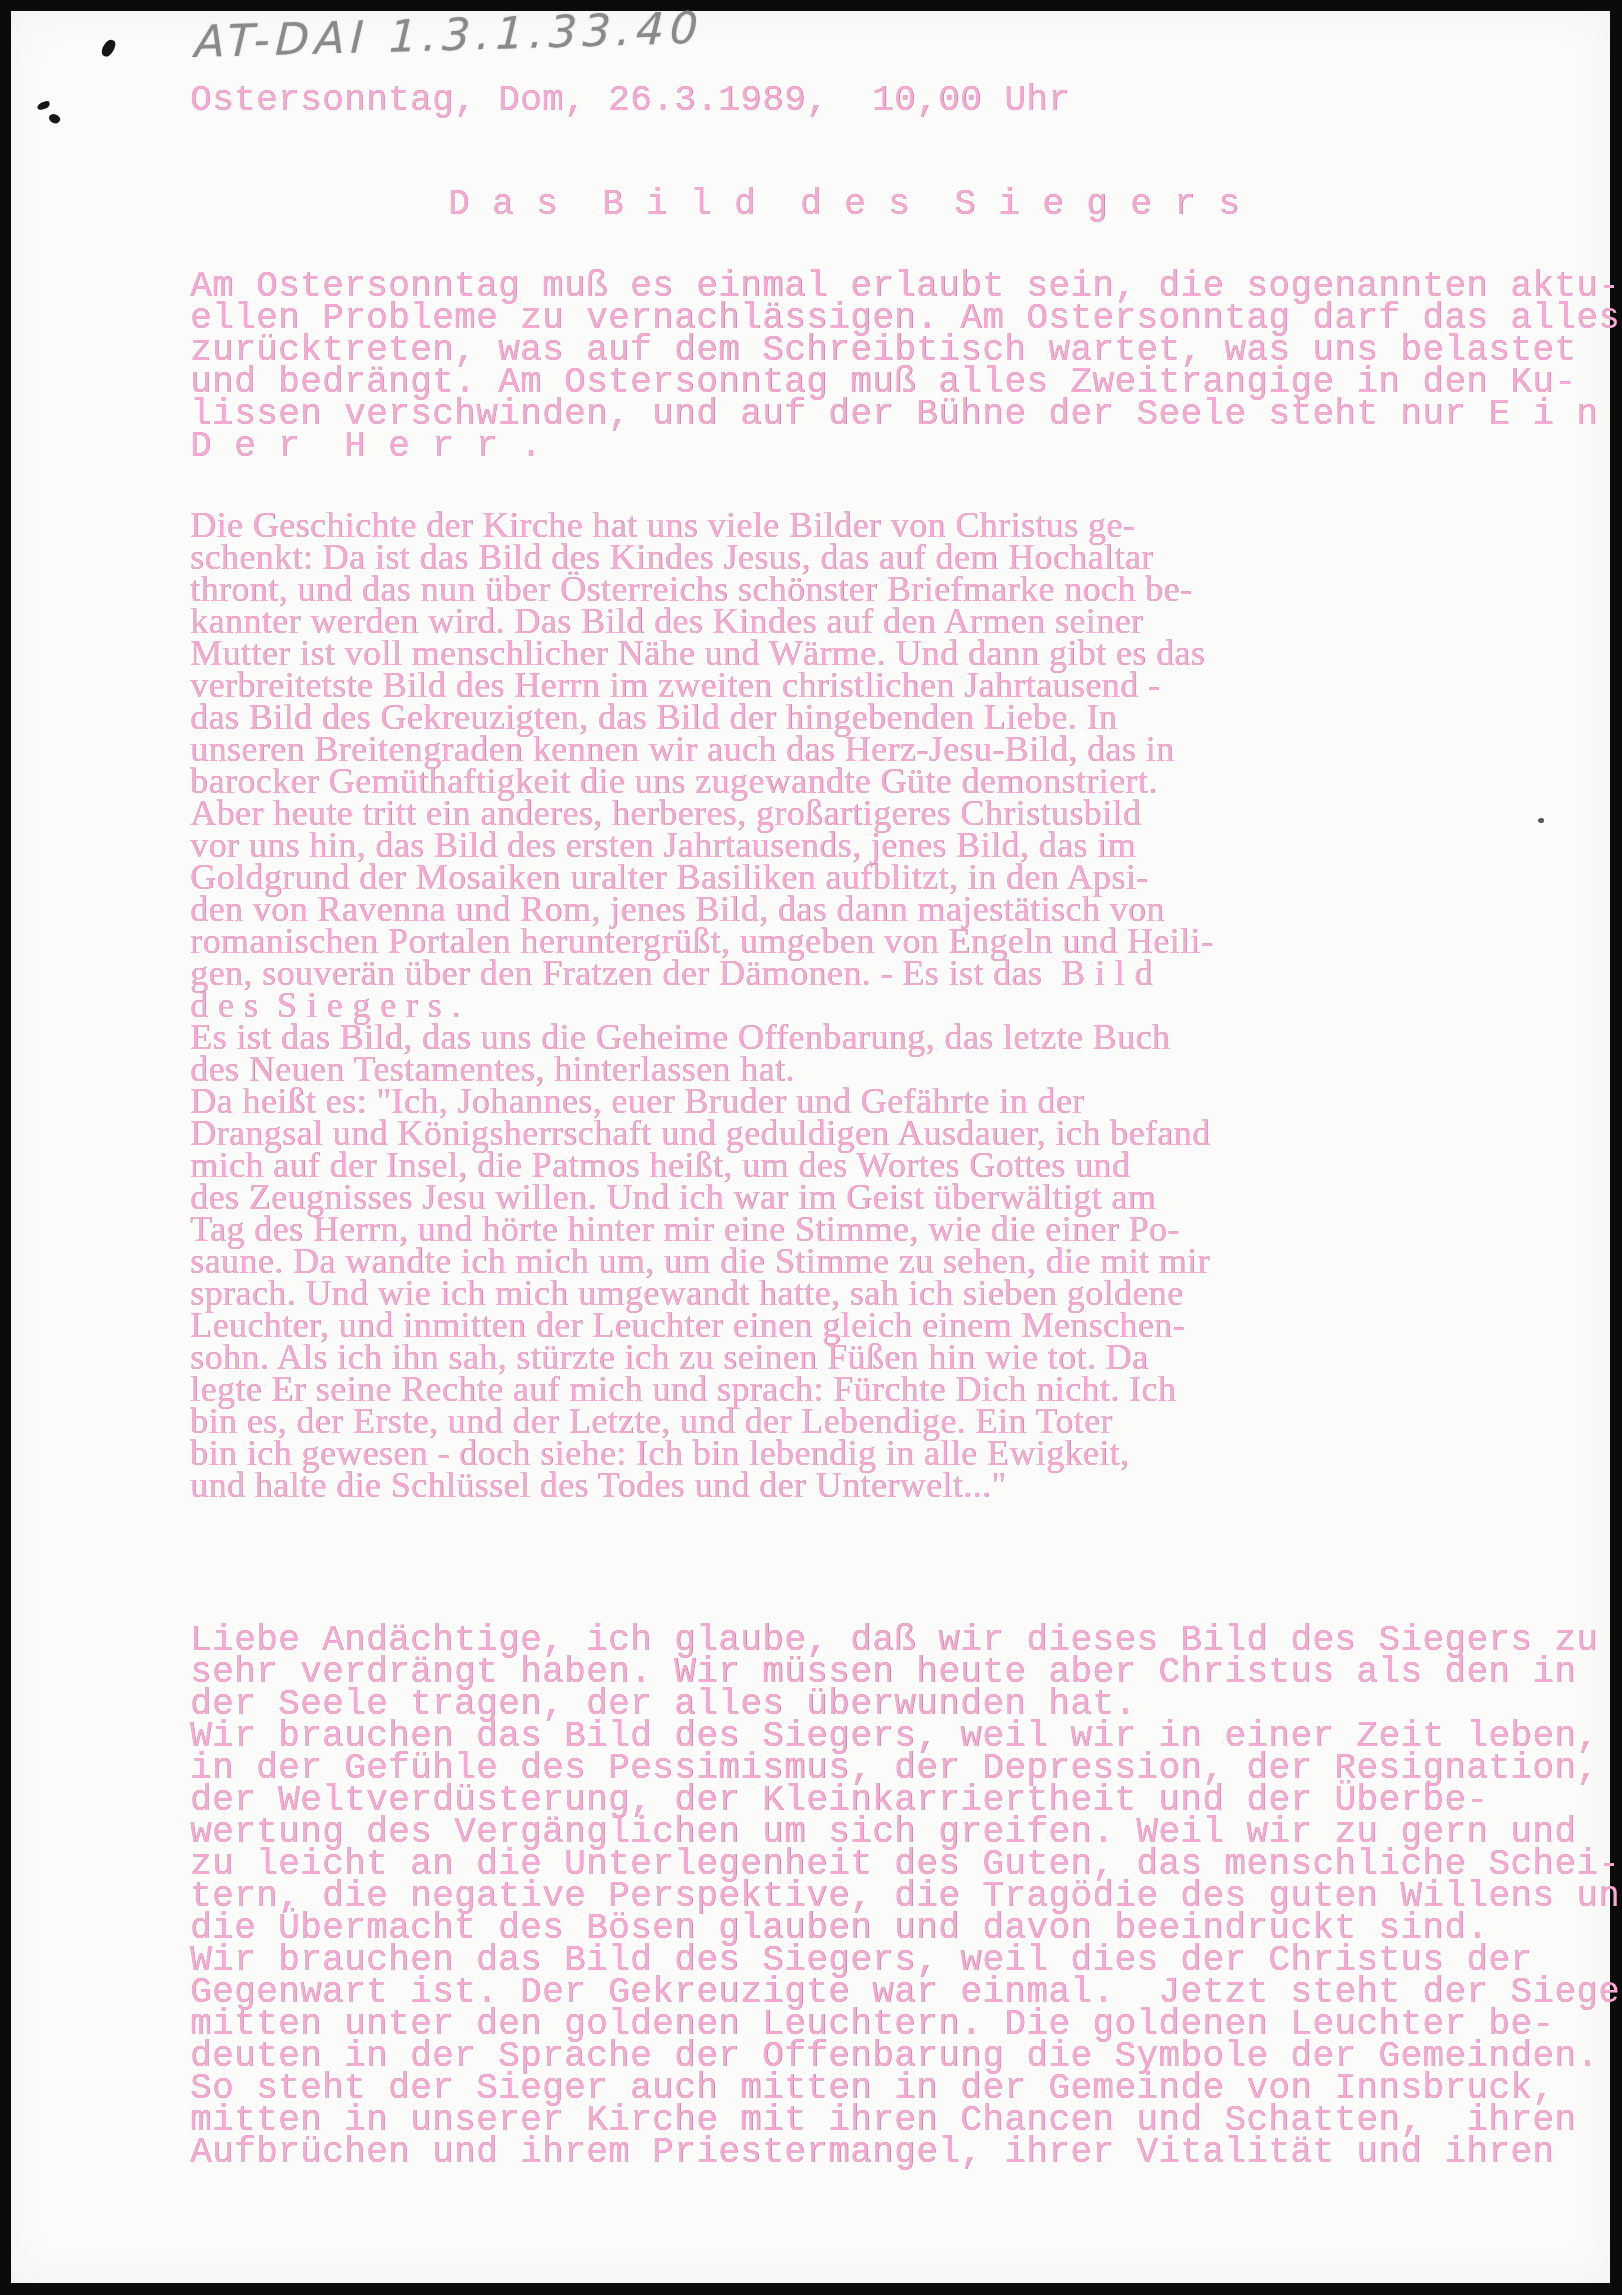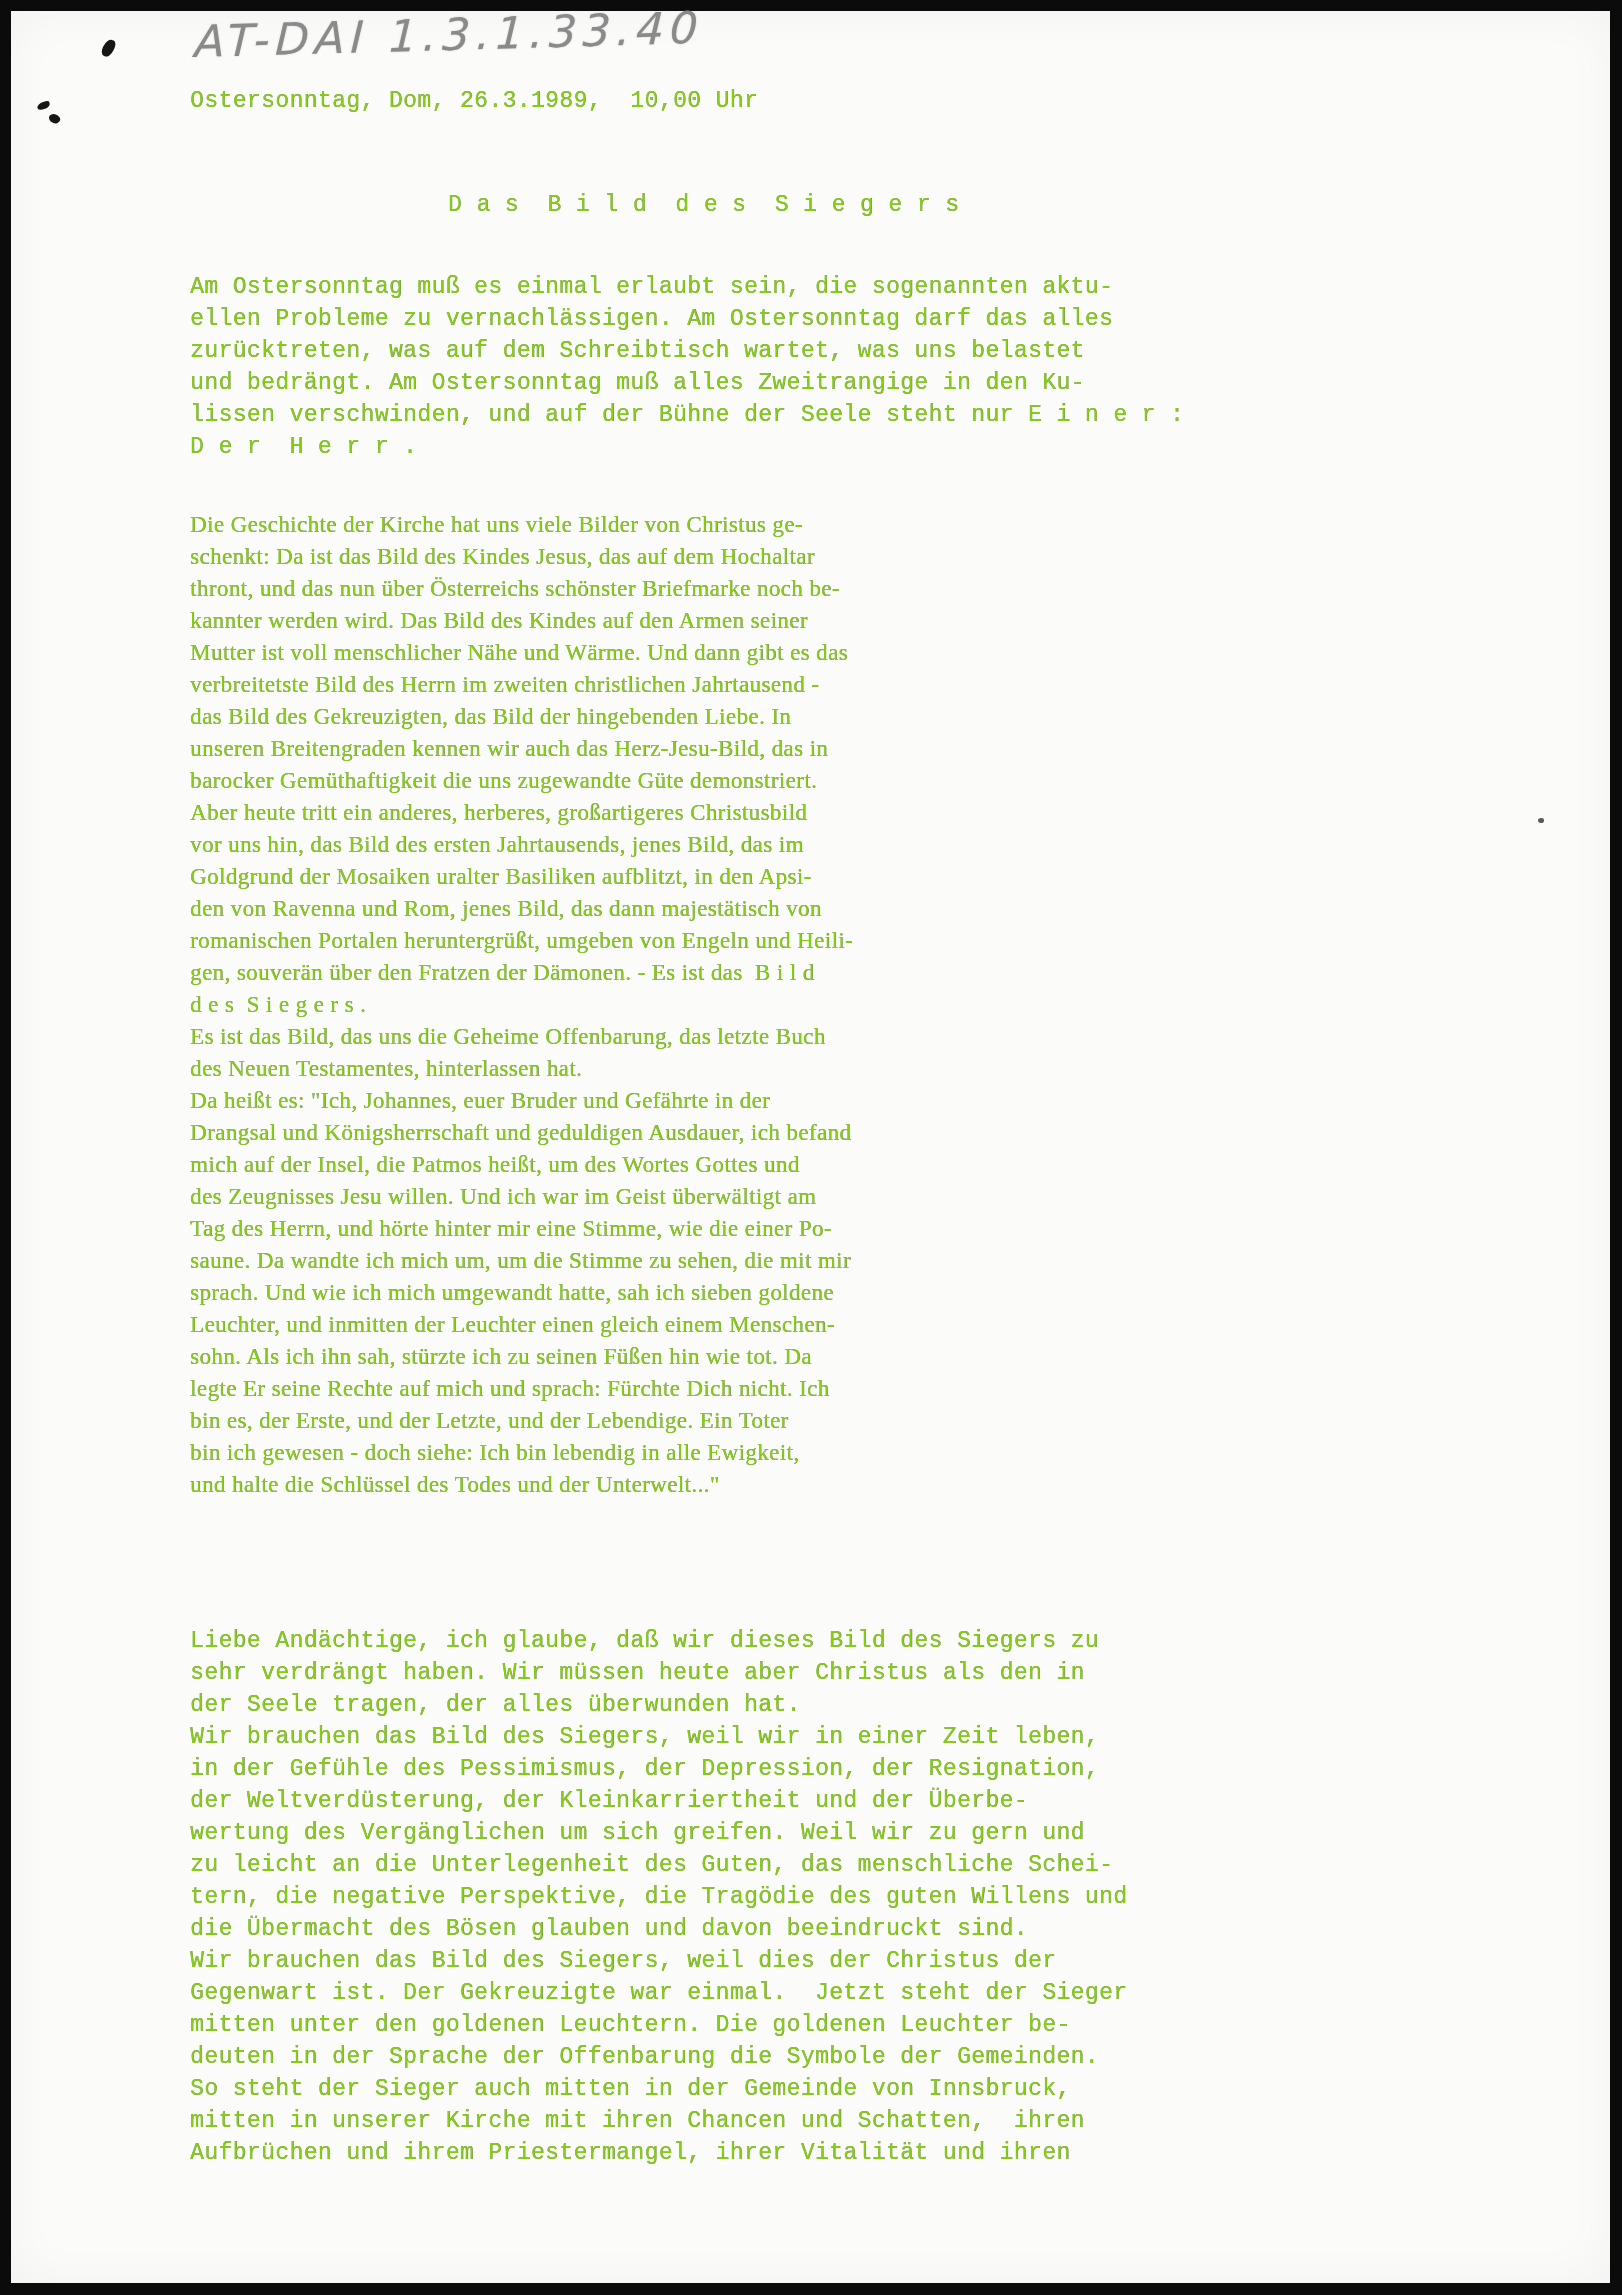--- a/index.html
+++ b/index.html
@@ -11,22 +11,22 @@
     font-family:"Liberation Mono","DejaVu Sans Mono",monospace;
   }
   .page{
     position:absolute;
     left:10.5px;top:10.5px;right:12px;bottom:12px;
     background:#fbfbf9;
     box-shadow:inset 0 0 49px rgba(0,0,0,0.04);
   }
   .typed{
     position:absolute;
-    color:#84cc16;
-    font-size:23px;
+    color:#f9a8d4;
+    font-size:36px;
     line-height:32px;
     white-space:pre;
     letter-spacing:0.4px;
     text-shadow:0.3px 0.3px 0 rgba(20,20,20,0.55);
   }
   .handwriting{
     position:absolute;
     left:196px;top:16px;
     color:#8a8a8a;
     font-family:"DejaVu Sans",sans-serif;

